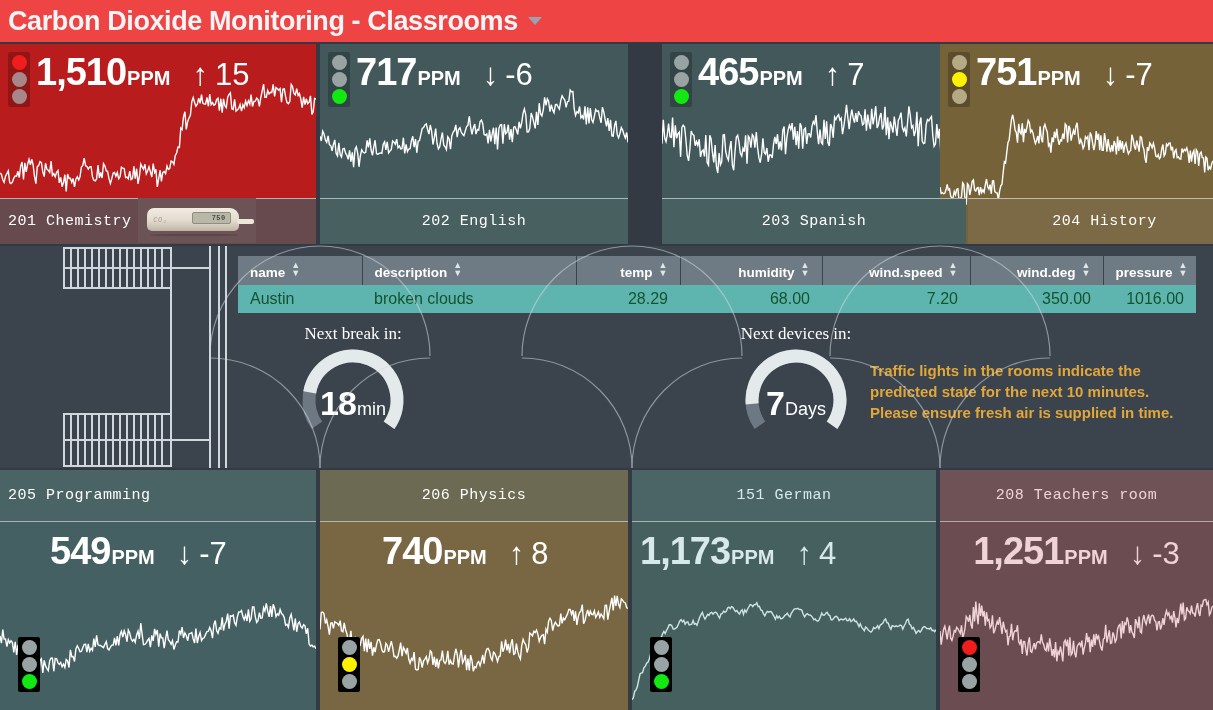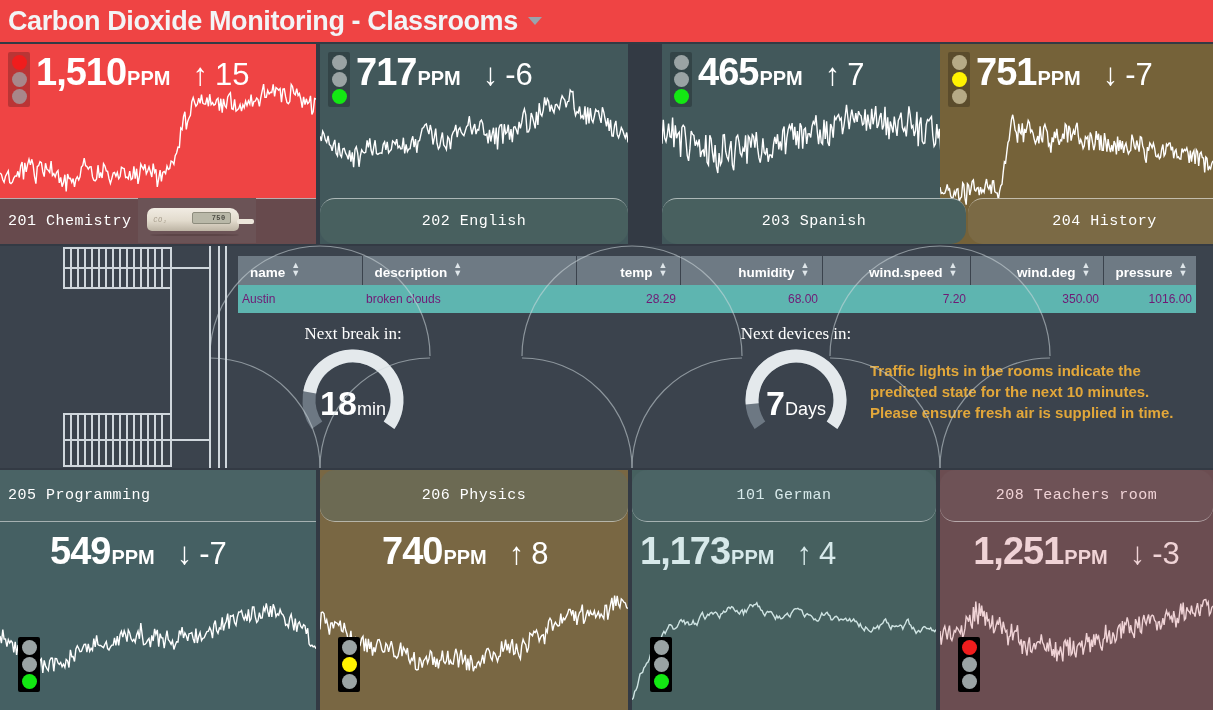--- a/index.html
+++ b/index.html
@@ -40,21 +40,21 @@
   .delta { font-size: 31px; font-weight: normal; margin-left: 22px; line-height: 1; }
   .delta .arrow { font-size: 31px; margin-right: 7px; }
 
   .label-strip {
     position: absolute; left: 0; width: 100%;
     display: flex; align-items: center;
     font-family: "Liberation Mono", monospace; font-size: 15px;
     letter-spacing: 0.5px;
   }
   .label-strip .txt { padding-left: 8px; }
-  .label-strip.centered { justify-content: center; border-radius: 15px; }
+  .label-strip.centered { justify-content: center; }
   .label-strip.centered .txt { padding-left: 0; }
 
   
   .tl {
     position: absolute; z-index: 5; width: 22px; padding: 3px 0;
     display: flex; flex-direction: column; align-items: center; gap: 2px;
     border-radius: 2px;
   }
   .tl .lamp { width: 15px; height: 15px; border-radius: 50%; }
 
@@ -95,22 +95,22 @@
 
   .table-wrap { position: absolute; left: 238px; top: 10px; width: 958px; }
   table { border-collapse: collapse; width: 100%; table-layout: fixed; }
   th {
     background: #6e7a84; color: #ffffff; font-size: 13.5px; font-weight: bold;
     height: 29px; padding: 4px 12px; text-align: right; white-space: nowrap;
     border-right: 1px solid #3b434d;
   }
   th.left { text-align: left; }
   td {
-    background: #5eb5b0; color: #701a75; font-size: 12px; height: 28px;
-    padding: 0 4px; text-align: right; white-space: nowrap;
+    background: #5eb5b0; color: #14532d; font-size: 16px; height: 28px;
+    padding: 0 12px; text-align: right; white-space: nowrap;
   }
   td.left { text-align: left; }
   .sorter { display: inline-block; margin-left: 6px; color: #dfe6ea; font-size: 9px; line-height: 8px; vertical-align: 1px; }
   .sorter i { display: block; font-style: normal; }
 
   
   .gauges { position: absolute; left: 238px; top: 78px; width: 630px; height: 140px; }
   .gauge { position: absolute; width: 210px; text-align: center; }
   .gauge-title {
     font-family: "Liberation Serif", serif; font-size: 17px; color: #ffffff;
@@ -276,21 +276,21 @@
       <path d="M940 246 A 110 110 0 0 0 830 356"></path>
       <path d="M320 468 A 110 110 0 0 0 210 358"></path>
       <path d="M632 468 A 110 110 0 0 0 522 358"></path>
       <path d="M940 468 A 110 110 0 0 0 830 358"></path>
       <path d="M320 468 A 110 110 0 0 1 430 358"></path>
       <path d="M632 468 A 110 110 0 0 1 742 358"></path>
       <path d="M940 468 A 110 110 0 0 1 1050 358"></path>
     </g>
   </svg>
 
-<div class="card" style="left: 0px; top: 44px; width: 316px; height: 200px; background: #ef4444;">
+<div class="card" style="left: 0px; top: 44px; width: 316px; height: 200px; background: #b91c1c;">
       <div class="spark">
         <svg viewBox="0 0 316 150" preserveAspectRatio="none" style="height:150px;margin-top:22px">
           <path d="M0.0 106.9 L1.4 108.3 L2.8 113.7 L4.1 116.3 L5.5 110.3 L6.9 107.6 L8.3 104.8 L9.7 116.6 L11.0 117.6 L12.4 116.2 L13.8 112.0 L15.2 109.9 L16.6 110.1 L17.9 105.3 L19.3 111.5 L20.7 100.0 L22.1 96.1 L23.5 113.5 L24.8 96.8 L26.2 105.8 L27.6 98.4 L29.0 93.2 L30.4 98.8 L31.7 93.3 L33.1 98.7 L34.5 110.3 L35.9 117.7 L37.3 100.4 L38.6 99.7 L40.0 95.6 L41.4 96.7 L42.8 105.9 L44.2 110.6 L45.5 97.2 L46.9 103.2 L48.3 104.3 L49.7 106.3 L51.1 95.1 L52.4 109.5 L53.8 107.7 L55.2 110.8 L56.6 106.4 L58.0 104.5 L59.3 116.9 L60.7 111.4 L62.1 120.7 L63.5 116.6 L64.9 108.7 L66.2 125.5 L67.6 108.0 L69.0 112.5 L70.4 112.3 L71.8 116.4 L73.1 112.5 L74.5 121.0 L75.9 113.2 L77.3 110.8 L78.7 114.0 L80.0 110.8 L81.4 101.0 L82.8 99.5 L84.2 92.1 L85.6 99.7 L86.9 100.4 L88.3 103.1 L89.7 100.9 L91.1 100.7 L92.5 110.9 L93.8 114.2 L95.2 114.9 L96.6 112.9 L98.0 99.2 L99.4 111.9 L100.7 106.5 L102.1 112.0 L103.5 97.7 L104.9 100.1 L106.3 104.9 L107.6 105.3 L109.0 112.7 L110.4 117.4 L111.8 112.6 L113.2 106.9 L114.5 106.4 L115.9 110.2 L117.3 106.5 L118.7 112.8 L120.1 110.6 L121.4 101.3 L122.8 102.2 L124.2 102.6 L125.6 111.5 L127.0 111.0 L128.3 112.8 L129.7 105.0 L131.1 113.6 L132.5 112.5 L133.9 100.4 L135.2 112.7 L136.6 102.7 L138.0 117.9 L139.4 110.5 L140.8 98.1 L142.1 101.0 L143.5 103.2 L144.9 98.3 L146.3 107.9 L147.7 104.8 L149.0 100.8 L150.4 105.7 L151.8 111.0 L153.2 97.5 L154.6 106.3 L155.9 103.4 L157.3 121.0 L158.7 112.7 L160.1 104.0 L161.4 115.4 L162.8 106.3 L164.2 105.4 L165.6 107.6 L167.0 100.1 L168.3 103.5 L169.7 102.5 L171.1 95.0 L172.5 95.7 L173.9 98.3 L175.2 89.6 L176.6 87.0 L178.0 81.1 L179.4 81.4 L180.8 62.1 L182.1 63.6 L183.5 50.7 L184.9 45.8 L186.3 63.4 L187.7 55.4 L189.0 52.0 L190.4 49.2 L191.8 35.7 L193.2 31.6 L194.6 36.5 L195.9 40.2 L197.3 38.3 L198.7 32.1 L200.1 37.4 L201.5 28.7 L202.8 37.1 L204.2 38.1 L205.6 38.0 L207.0 31.5 L208.4 40.3 L209.7 28.2 L211.1 38.6 L212.5 36.6 L213.9 39.2 L215.3 38.3 L216.6 33.6 L218.0 32.3 L219.4 44.7 L220.8 32.7 L222.2 46.6 L223.5 32.8 L224.9 39.8 L226.3 41.7 L227.7 30.9 L229.1 28.3 L230.4 26.7 L231.8 42.7 L233.2 43.4 L234.6 33.4 L236.0 45.1 L237.3 43.9 L238.7 42.5 L240.1 38.6 L241.5 45.1 L242.9 38.8 L244.2 41.8 L245.6 35.1 L247.0 39.5 L248.4 34.8 L249.8 38.1 L251.1 28.6 L252.5 40.5 L253.9 35.3 L255.3 35.2 L256.7 32.0 L258.0 33.5 L259.4 40.4 L260.8 31.7 L262.2 24.9 L263.6 18.1 L264.9 31.4 L266.3 31.4 L267.7 24.4 L269.1 28.0 L270.5 26.3 L271.8 26.4 L273.2 18.4 L274.6 30.5 L276.0 21.6 L277.4 22.7 L278.7 24.2 L280.1 22.6 L281.5 36.2 L282.9 23.0 L284.3 22.8 L285.6 30.7 L287.0 36.5 L288.4 37.7 L289.8 35.6 L291.2 18.4 L292.5 20.5 L293.9 27.5 L295.3 28.8 L296.7 22.6 L298.1 29.4 L299.4 27.5 L300.8 33.1 L302.2 41.6 L303.6 30.9 L305.0 38.6 L306.3 32.8 L307.7 37.6 L309.1 36.2 L310.5 29.9 L311.9 48.4 L313.2 45.5 L314.6 32.5 L316.0 33.1" fill="none" stroke="#ffffff" stroke-width="1.4"></path>
         </svg>
       </div>
       <div class="tl" style="background: rgba(0, 0, 0, 0.22); left: 8px; top: 8px;">
         <div class="lamp" style="background: rgb(240, 29, 29);"></div>
         <div class="lamp" style="background: rgb(168, 135, 138);"></div>
         <div class="lamp" style="background: rgb(168, 135, 138);"></div>
       </div>
@@ -407,21 +407,21 @@
         <div class="lamp" style="background: rgb(154, 163, 164);"></div>
       </div>
       <div class="readout" style="color: rgb(255, 255, 255); left: 62px; top: 62px;">
         <span class="val">740</span>
         <span class="unit">PPM</span>
         <span class="delta"><span class="arrow">↑</span>8</span>
       </div>
     </div>
     <div class="card" style="left: 632px; top: 470px; width: 304px; height: 240px; background: rgb(70, 96, 95);">
       <div class="label-strip centered" style="top: 0px; height: 52px; background: rgb(75, 100, 101); color: rgb(215, 233, 234); border-bottom: 1px solid rgba(255, 255, 255, 0.5); z-index: 6;">
-        <span class="txt">101 German</span>
+        <span class="txt">151 German</span>
       </div>
       <div class="spark" style="top: 52px; height: 188px;">
         <svg viewBox="0 0 304 130" preserveAspectRatio="none" style="height:130px;margin-top:58px">
           <path d="M0.0 119.7 L1.3 117.9 L2.7 111.3 L4.0 110.0 L5.3 106.8 L6.6 100.6 L8.0 94.0 L9.3 93.1 L10.6 92.4 L11.9 87.9 L13.3 86.2 L14.6 83.3 L15.9 82.2 L17.3 79.0 L18.6 74.0 L19.9 71.2 L21.2 68.4 L22.6 66.2 L23.9 60.1 L25.2 59.7 L26.6 62.1 L27.9 62.1 L29.2 57.7 L30.5 54.0 L31.9 51.4 L33.2 53.5 L34.5 50.5 L35.8 48.2 L37.2 44.7 L38.5 44.8 L39.8 45.7 L41.2 49.0 L42.5 49.1 L43.8 48.2 L45.1 47.0 L46.5 44.0 L47.8 41.0 L49.1 39.7 L50.4 41.8 L51.8 40.3 L53.1 44.3 L54.4 42.4 L55.8 41.9 L57.1 44.9 L58.4 44.6 L59.7 44.2 L61.1 40.6 L62.4 44.2 L63.7 43.5 L65.0 45.3 L66.4 41.0 L67.7 37.3 L69.0 34.7 L70.4 32.5 L71.7 36.5 L73.0 39.1 L74.3 36.9 L75.7 34.3 L77.0 35.4 L78.3 33.0 L79.7 32.3 L81.0 34.1 L82.3 32.7 L83.6 32.0 L85.0 33.4 L86.3 36.0 L87.6 38.1 L88.9 34.1 L90.3 33.5 L91.6 31.1 L92.9 32.3 L94.3 31.3 L95.6 28.0 L96.9 27.1 L98.2 28.6 L99.6 26.7 L100.9 27.3 L102.2 29.7 L103.5 31.6 L104.9 30.6 L106.2 32.8 L107.5 34.1 L108.9 31.1 L110.2 29.8 L111.5 34.2 L112.8 29.9 L114.2 32.2 L115.5 29.2 L116.8 27.0 L118.1 24.6 L119.5 25.0 L120.8 26.5 L122.1 24.6 L123.5 24.6 L124.8 22.8 L126.1 26.7 L127.4 26.3 L128.8 29.9 L130.1 30.5 L131.4 33.7 L132.8 35.8 L134.1 33.2 L135.4 31.4 L136.7 32.2 L138.1 31.5 L139.4 31.9 L140.7 34.2 L142.0 36.3 L143.4 39.2 L144.7 35.6 L146.0 37.9 L147.4 36.2 L148.7 38.7 L150.0 38.6 L151.3 37.6 L152.7 35.5 L154.0 34.7 L155.3 33.2 L156.6 35.6 L158.0 36.9 L159.3 33.3 L160.6 31.3 L162.0 29.4 L163.3 28.7 L164.6 28.9 L165.9 28.3 L167.3 29.5 L168.6 29.5 L169.9 30.3 L171.2 34.2 L172.6 36.9 L173.9 34.8 L175.2 33.6 L176.6 34.8 L177.9 35.0 L179.2 35.7 L180.5 37.4 L181.9 39.8 L183.2 39.0 L184.5 40.6 L185.9 41.1 L187.2 39.6 L188.5 36.5 L189.8 33.0 L191.2 35.3 L192.5 35.1 L193.8 33.2 L195.1 32.3 L196.5 34.9 L197.8 35.5 L199.1 39.8 L200.5 39.7 L201.8 38.1 L203.1 36.7 L204.4 36.3 L205.8 37.7 L207.1 40.6 L208.4 39.2 L209.7 39.3 L211.1 39.9 L212.4 39.1 L213.7 38.2 L215.1 40.7 L216.4 40.5 L217.7 38.6 L219.0 41.7 L220.4 40.5 L221.7 38.9 L223.0 41.4 L224.3 41.2 L225.7 43.6 L227.0 46.6 L228.3 43.8 L229.7 47.4 L231.0 48.9 L232.3 50.7 L233.6 47.0 L235.0 48.3 L236.3 50.1 L237.6 51.3 L239.0 52.1 L240.3 50.7 L241.6 47.5 L242.9 48.6 L244.3 47.7 L245.6 45.7 L246.9 48.6 L248.2 45.1 L249.6 44.2 L250.9 43.0 L252.2 40.2 L253.6 38.9 L254.9 42.6 L256.2 43.1 L257.5 46.6 L258.9 49.3 L260.2 45.7 L261.5 46.2 L262.8 46.7 L264.2 45.8 L265.5 46.5 L266.8 46.1 L268.2 45.0 L269.5 45.7 L270.8 49.1 L272.1 46.0 L273.5 43.5 L274.8 40.1 L276.1 39.1 L277.4 44.2 L278.8 45.3 L280.1 48.8 L281.4 47.5 L282.8 50.4 L284.1 53.3 L285.4 51.5 L286.7 50.5 L288.1 52.2 L289.4 50.4 L290.7 47.6 L292.1 46.6 L293.4 47.0 L294.7 48.6 L296.0 48.4 L297.4 49.2 L298.7 47.8 L300.0 50.5 L301.3 50.3 L302.7 51.7 L304.0 49.5" fill="none" stroke="#cfe4e3" stroke-width="1.4"></path>
         </svg>
       </div>
       <div class="tl" style="background: rgb(0, 0, 0); left: 18px; bottom: 18px;">
         <div class="lamp" style="background: rgb(154, 163, 164);"></div>
         <div class="lamp" style="background: rgb(154, 163, 164);"></div>
         <div class="lamp" style="background: rgb(19, 232, 19);"></div>

